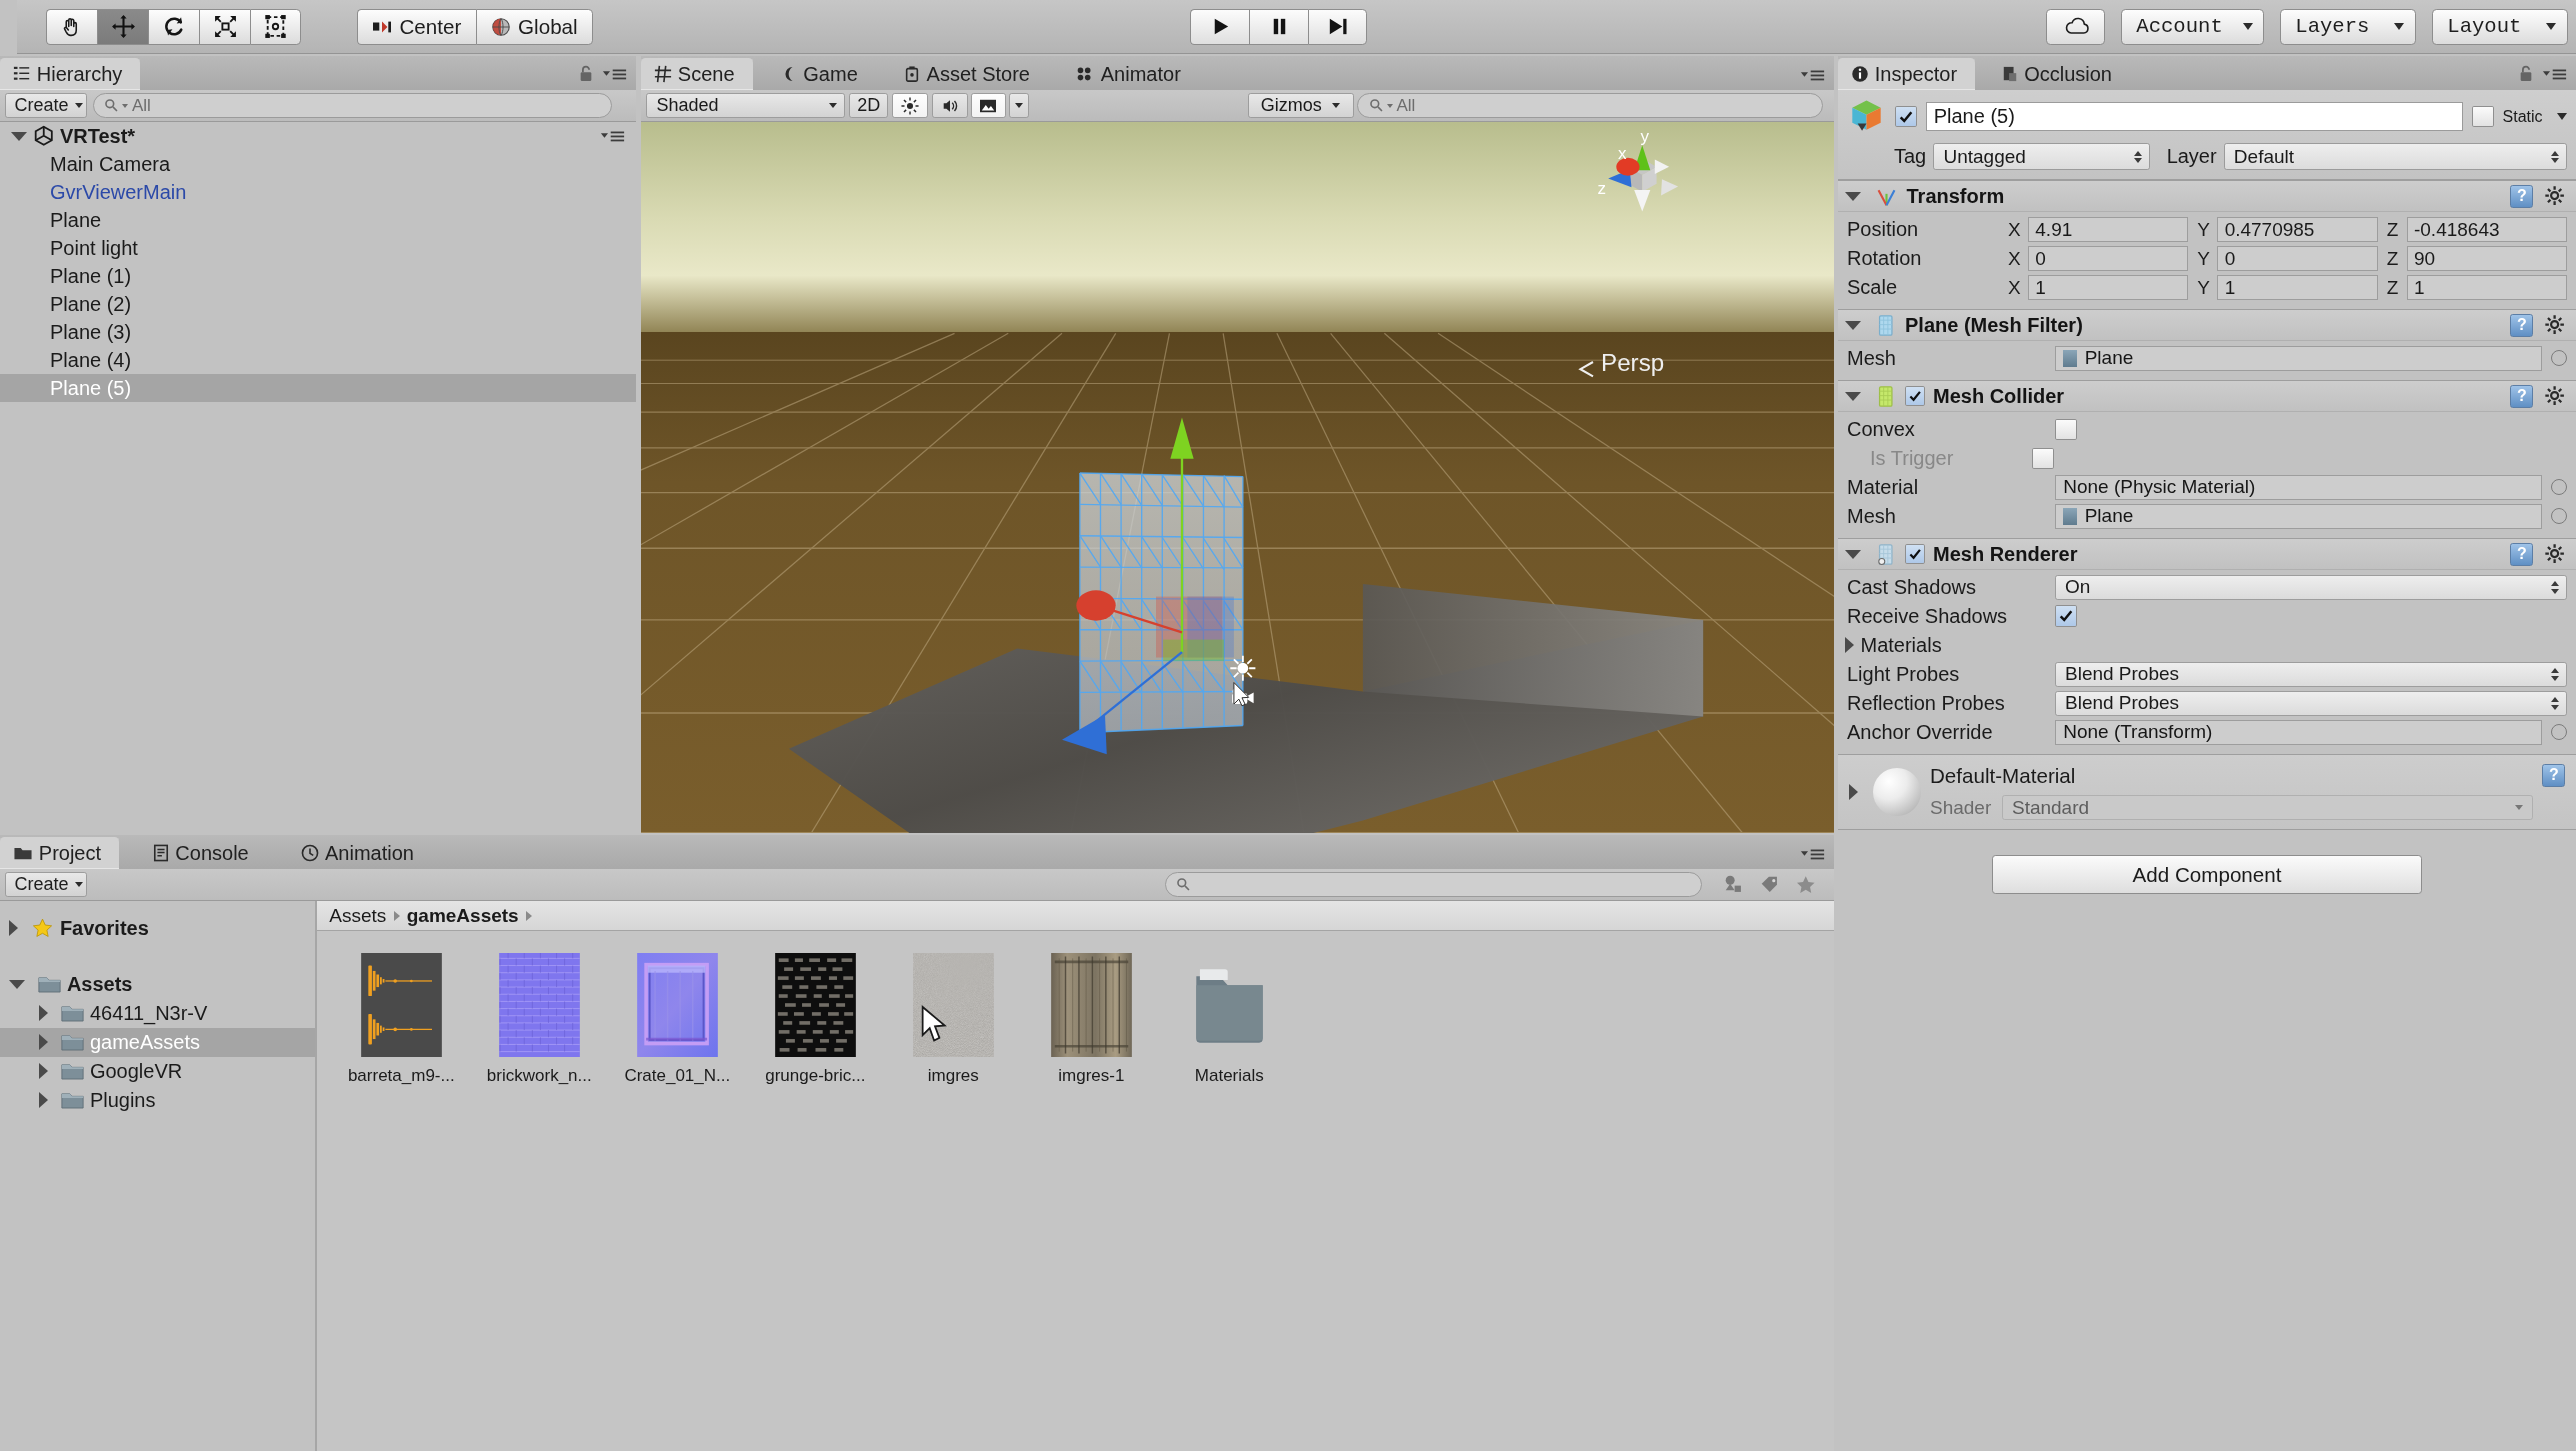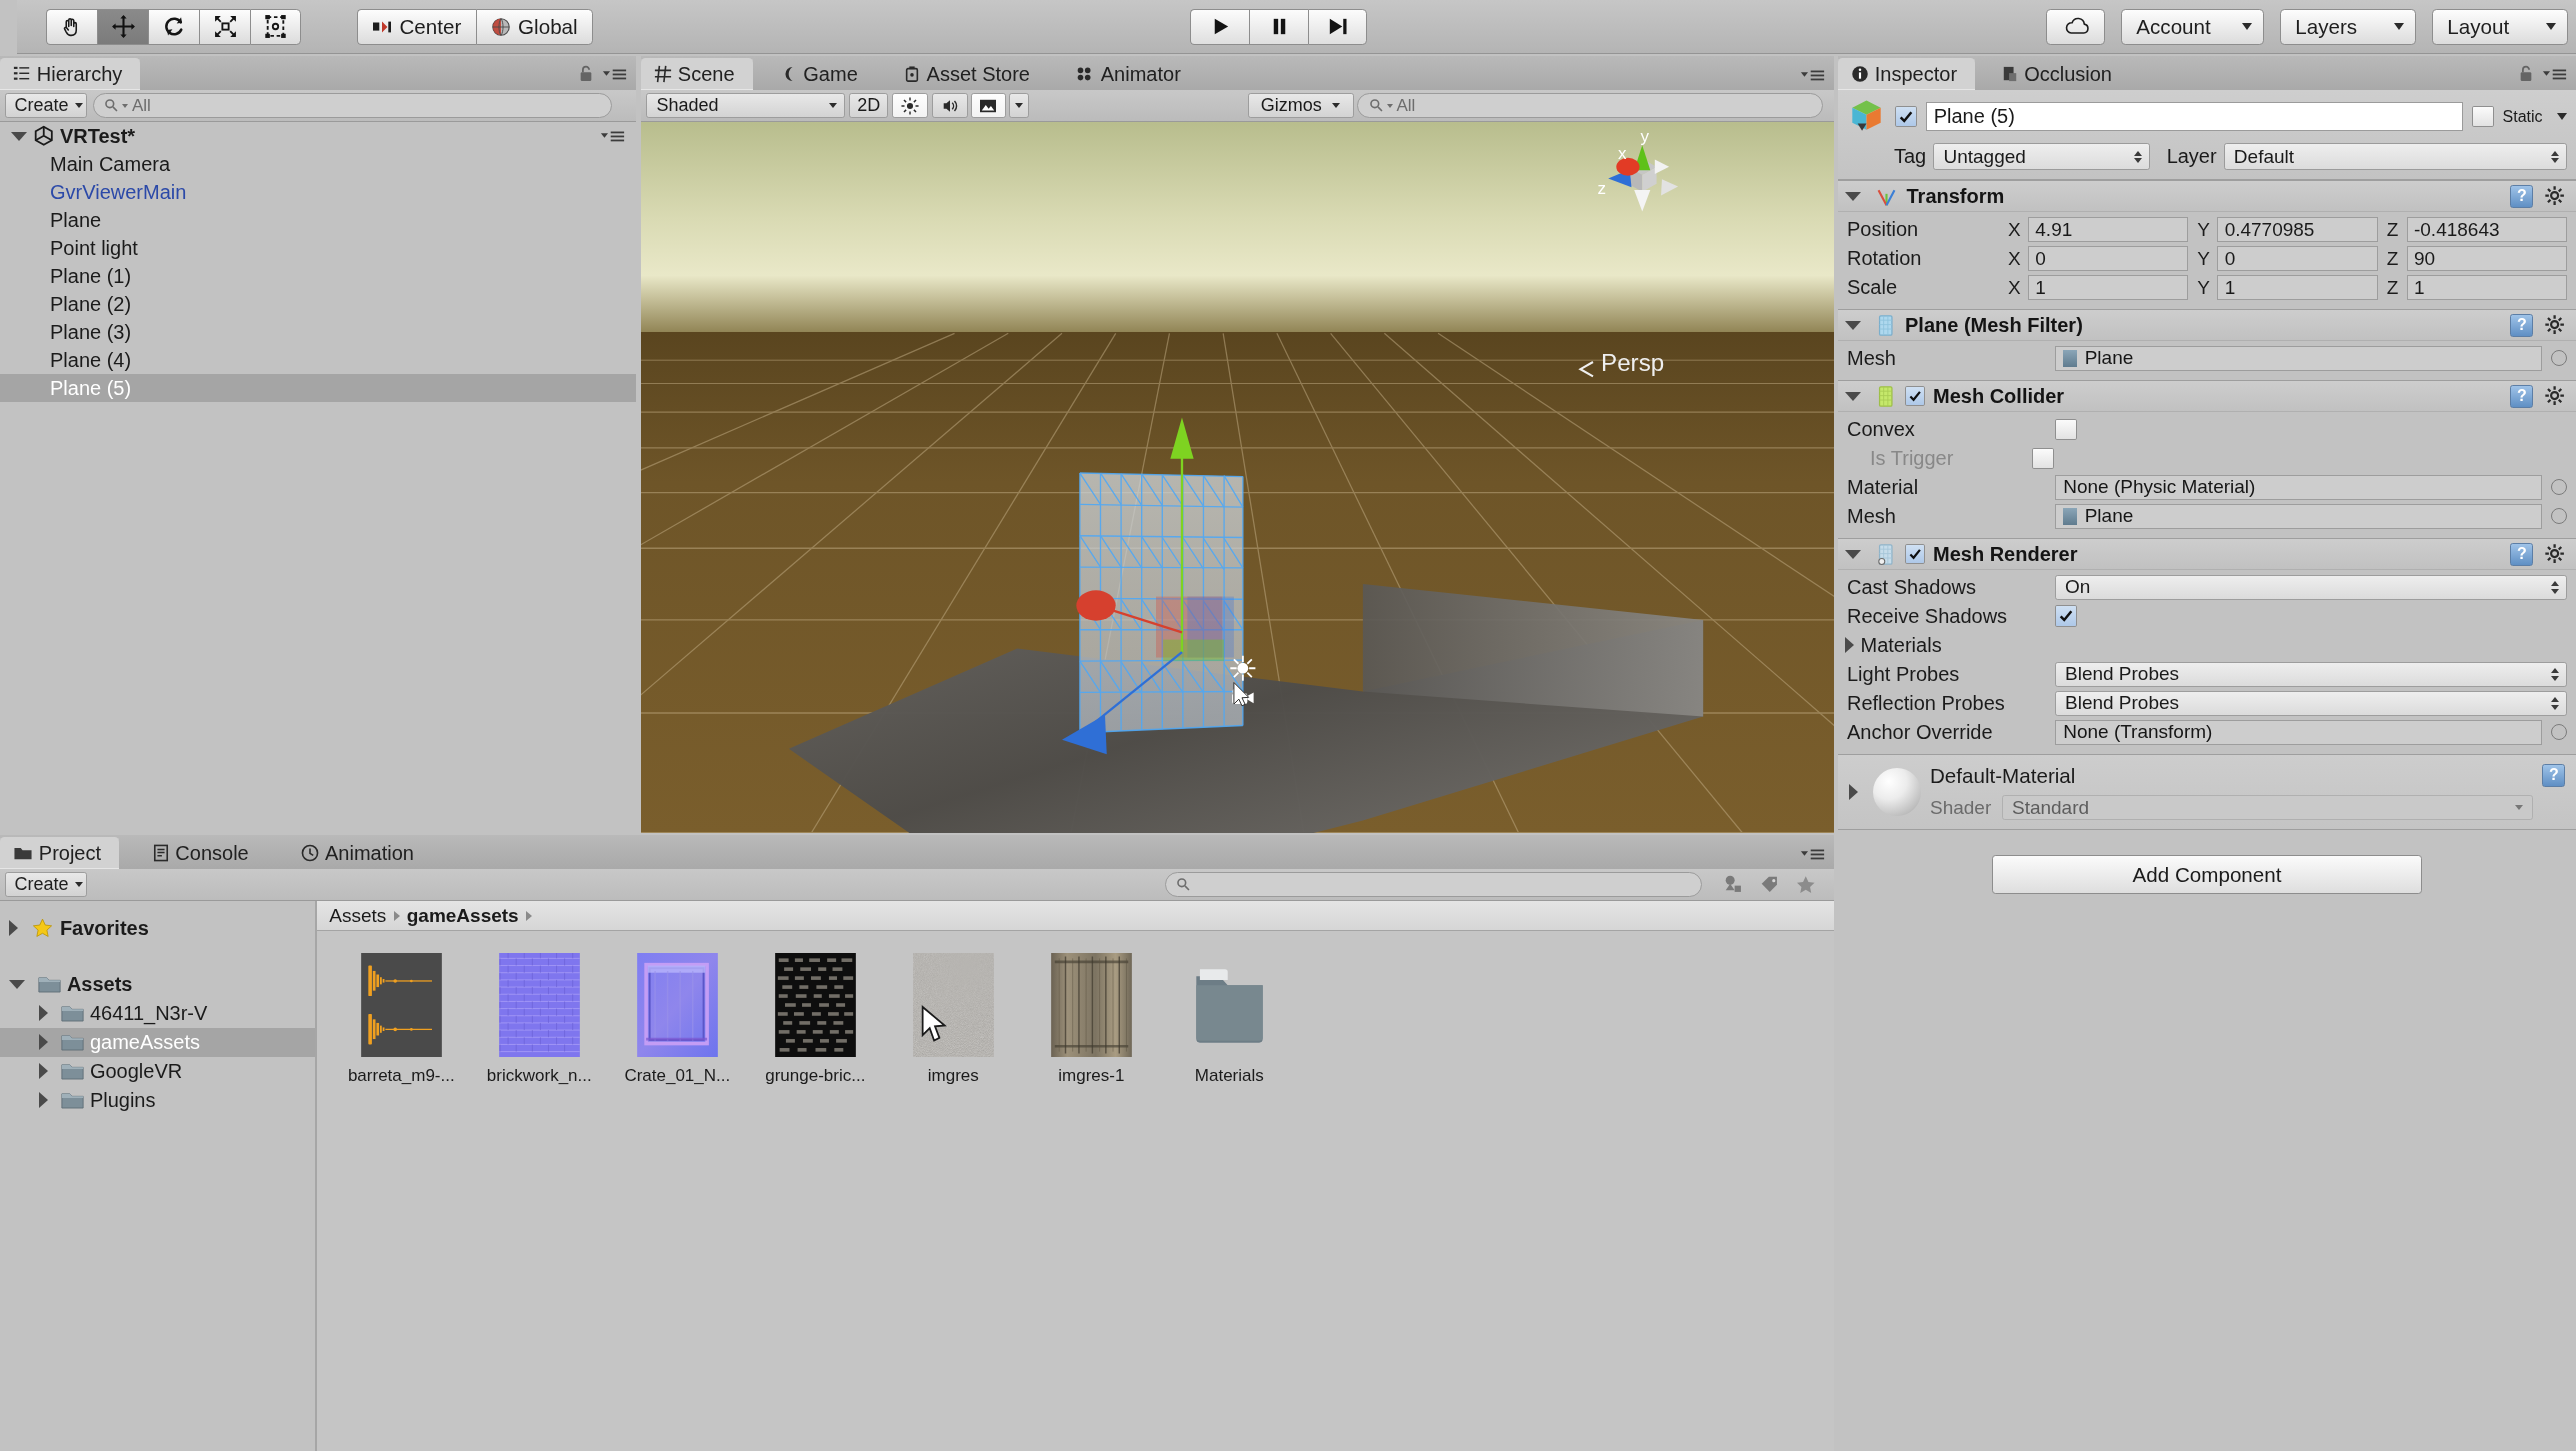--- a/index.html
+++ b/index.html
@@ -358,21 +358,21 @@
         </svg>
       </div>
       <div class="play-btn">
         <svg width="23" height="23" viewBox="0 0 24 24">
           <path d="M4 4l13 8-13 8z" fill="#131313"></path>
           <rect x="18" y="4" width="3.4" height="16" fill="#131313"></rect>
         </svg>
       </div>
     </div>
 
-    <div class="tb-group" style="position:absolute; right:25px; gap:16px;">
+    <div class="tb-group" style="position:absolute; right:25px; gap:16px;font-family:Liberation Mono, monospace;">
       <div class="tb-dd" style="width:59px; justify-content:center;">
         <svg width="27" height="21.5" viewBox="0 0 30 24">
           <path d="M8 19h14a5 5 0 00.6-9.9A7 7 0 009 7.6 5.6 5.6 0 008 19z" fill="none" stroke="#1d1d1d" stroke-width="1.8" stroke-linejoin="round"></path>
         </svg>
       </div>
       <div class="tb-dd" style="width:143px;">
         <span>Account</span>
         <span class="caret-dn"></span>
       </div>
       <div class="tb-dd" style="width:136px;">

